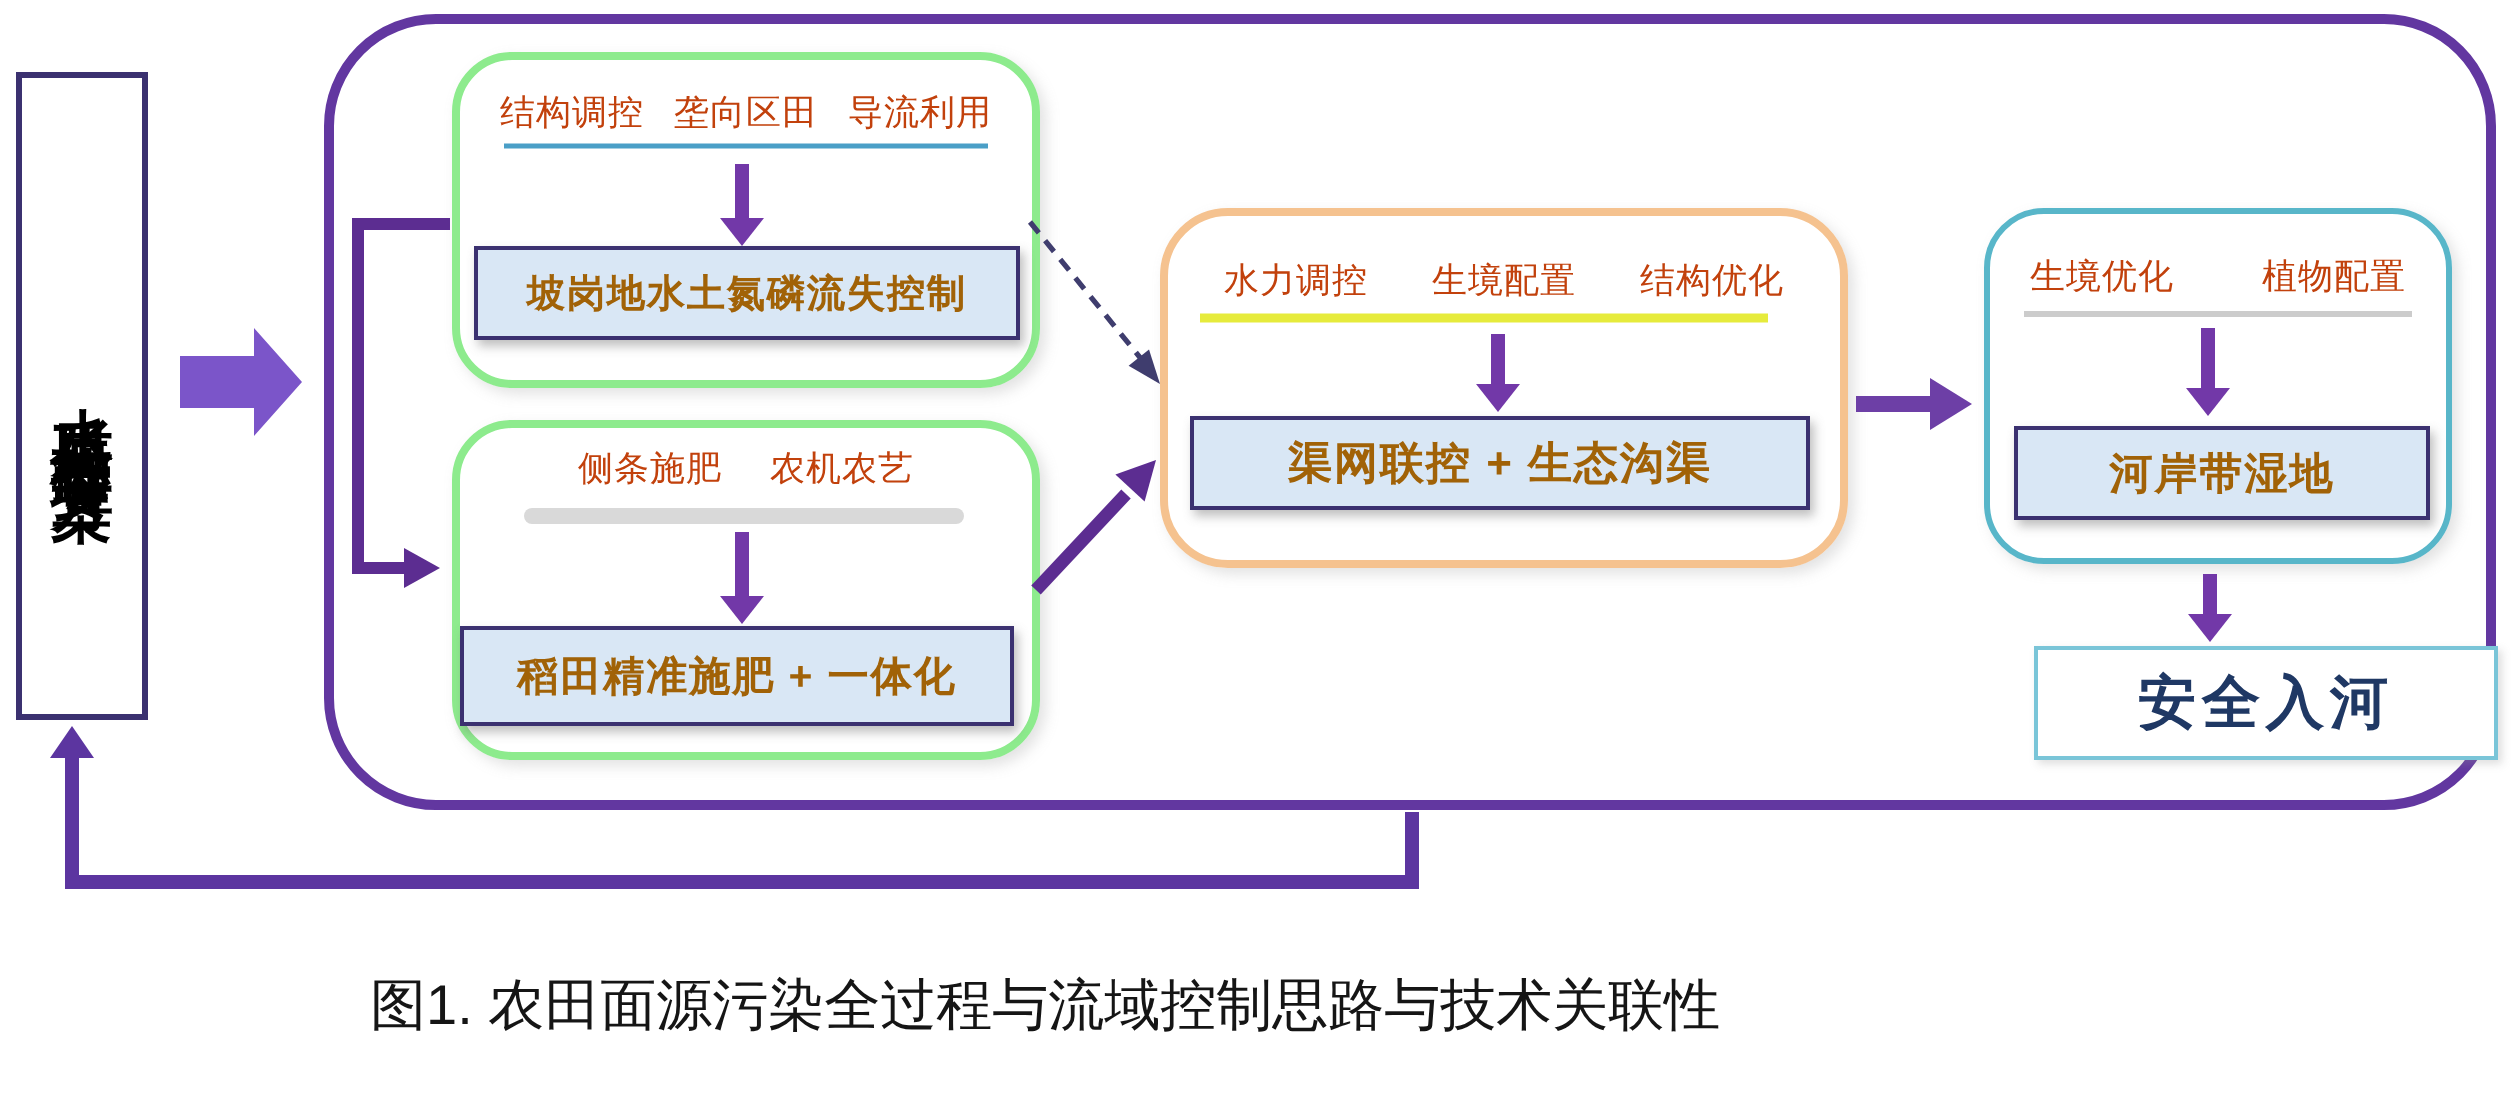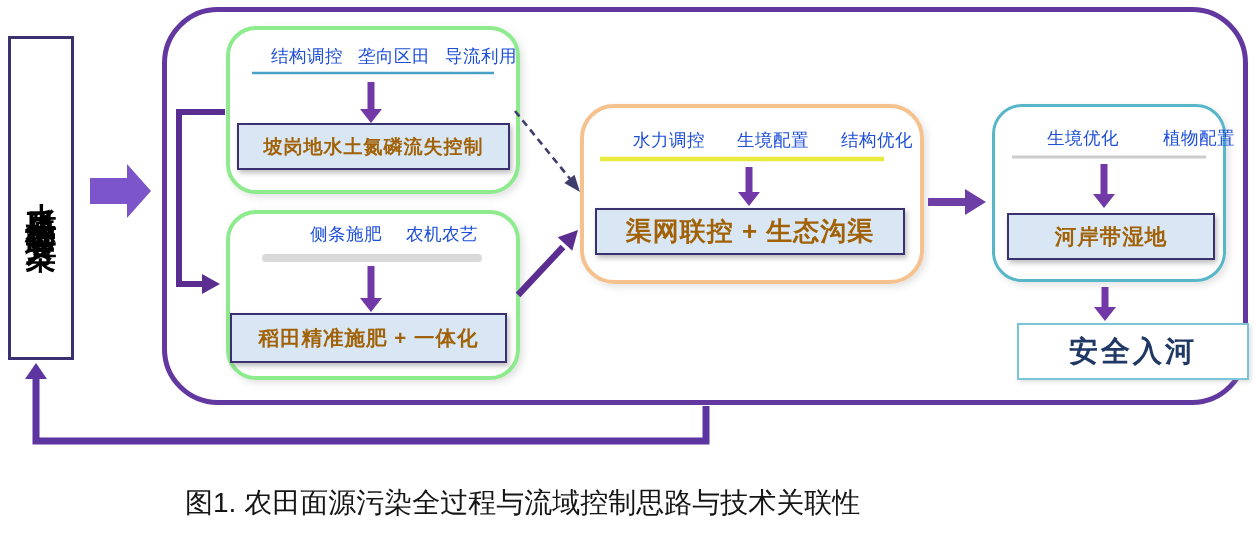--- a/index.html
+++ b/index.html
@@ -13,36 +13,36 @@
     left:162px;top:7px;width:1086px;height:398px;
     border:5px solid #6237a0;border-radius:56px;background:#ffffff;
   }
   
   .group{background:transparent;box-shadow:3px 3px 7px rgba(150,150,150,0.28);}
   .group1{left:226px;top:26px;width:294px;height:168px;border:4px solid #8deb8d;border-radius:30px;}
   .group2{left:226px;top:210px;width:294px;height:170px;border:4px solid #8deb8d;border-radius:30px;}
   .group3{left:580px;top:104px;width:344px;height:180px;border:4px solid #f5c28f;border-radius:34px;}
   .group4{left:992px;top:104px;width:234px;height:178px;border:3.5px solid #58b6c9;border-radius:30px;}
   
-  .measures{display:flex;justify-content:center;align-items:center;color:#1d4ed8;
-    font-size:17.5px;font-weight:500;letter-spacing:0.5px;white-space:nowrap;margin-left:21px;}
+  .measures{display:flex;justify-content:center;align-items:center;color:#c2410c;
+    font-size:17.5px;font-weight:500;letter-spacing:0.5px;white-space:nowrap;}
   .m1{left:226px;top:44px;width:294px;gap:15px;}
   .m2{left:226px;top:222px;width:294px;gap:24px;}
   .m3{left:580px;top:128px;width:344px;gap:32px;text-align:center;}
-  .m4{left:992px;top:126px;width:256px;gap:44px;}
+  .m4{left:992px;top:126px;width:234px;gap:44px;}
   
   .result{
     display:flex;align-items:center;justify-content:center;
     background:#d9e7f5;border:2.5px solid #3b3170;
     color:#a16207;font-weight:bold;white-space:nowrap;letter-spacing:1px;
     box-shadow:2px 3px 5px rgba(110,110,110,0.45);
   }
   .r1{left:237px;top:123px;width:273px;height:47px;font-size:19px;}
   .r2{left:230px;top:313px;width:277px;height:50px;font-size:20.5px;}
-  .r3{left:595px;top:208px;width:310px;height:47px;font-size:26px;}
+  .r3{left:595px;top:208px;width:310px;height:47px;font-size:22px;}
   .r4{left:1007px;top:213px;width:208px;height:47px;font-size:21.5px;}
   
   .outcome{
     left:1017px;top:323px;width:232px;height:57px;
     display:flex;align-items:center;justify-content:center;
     background:#ffffff;border:2px solid #7ac5d8;
     color:#1f3864;font-size:29px;font-weight:bold;letter-spacing:3px;
     box-shadow:2px 2px 4px rgba(150,150,150,0.3);
   }
   

